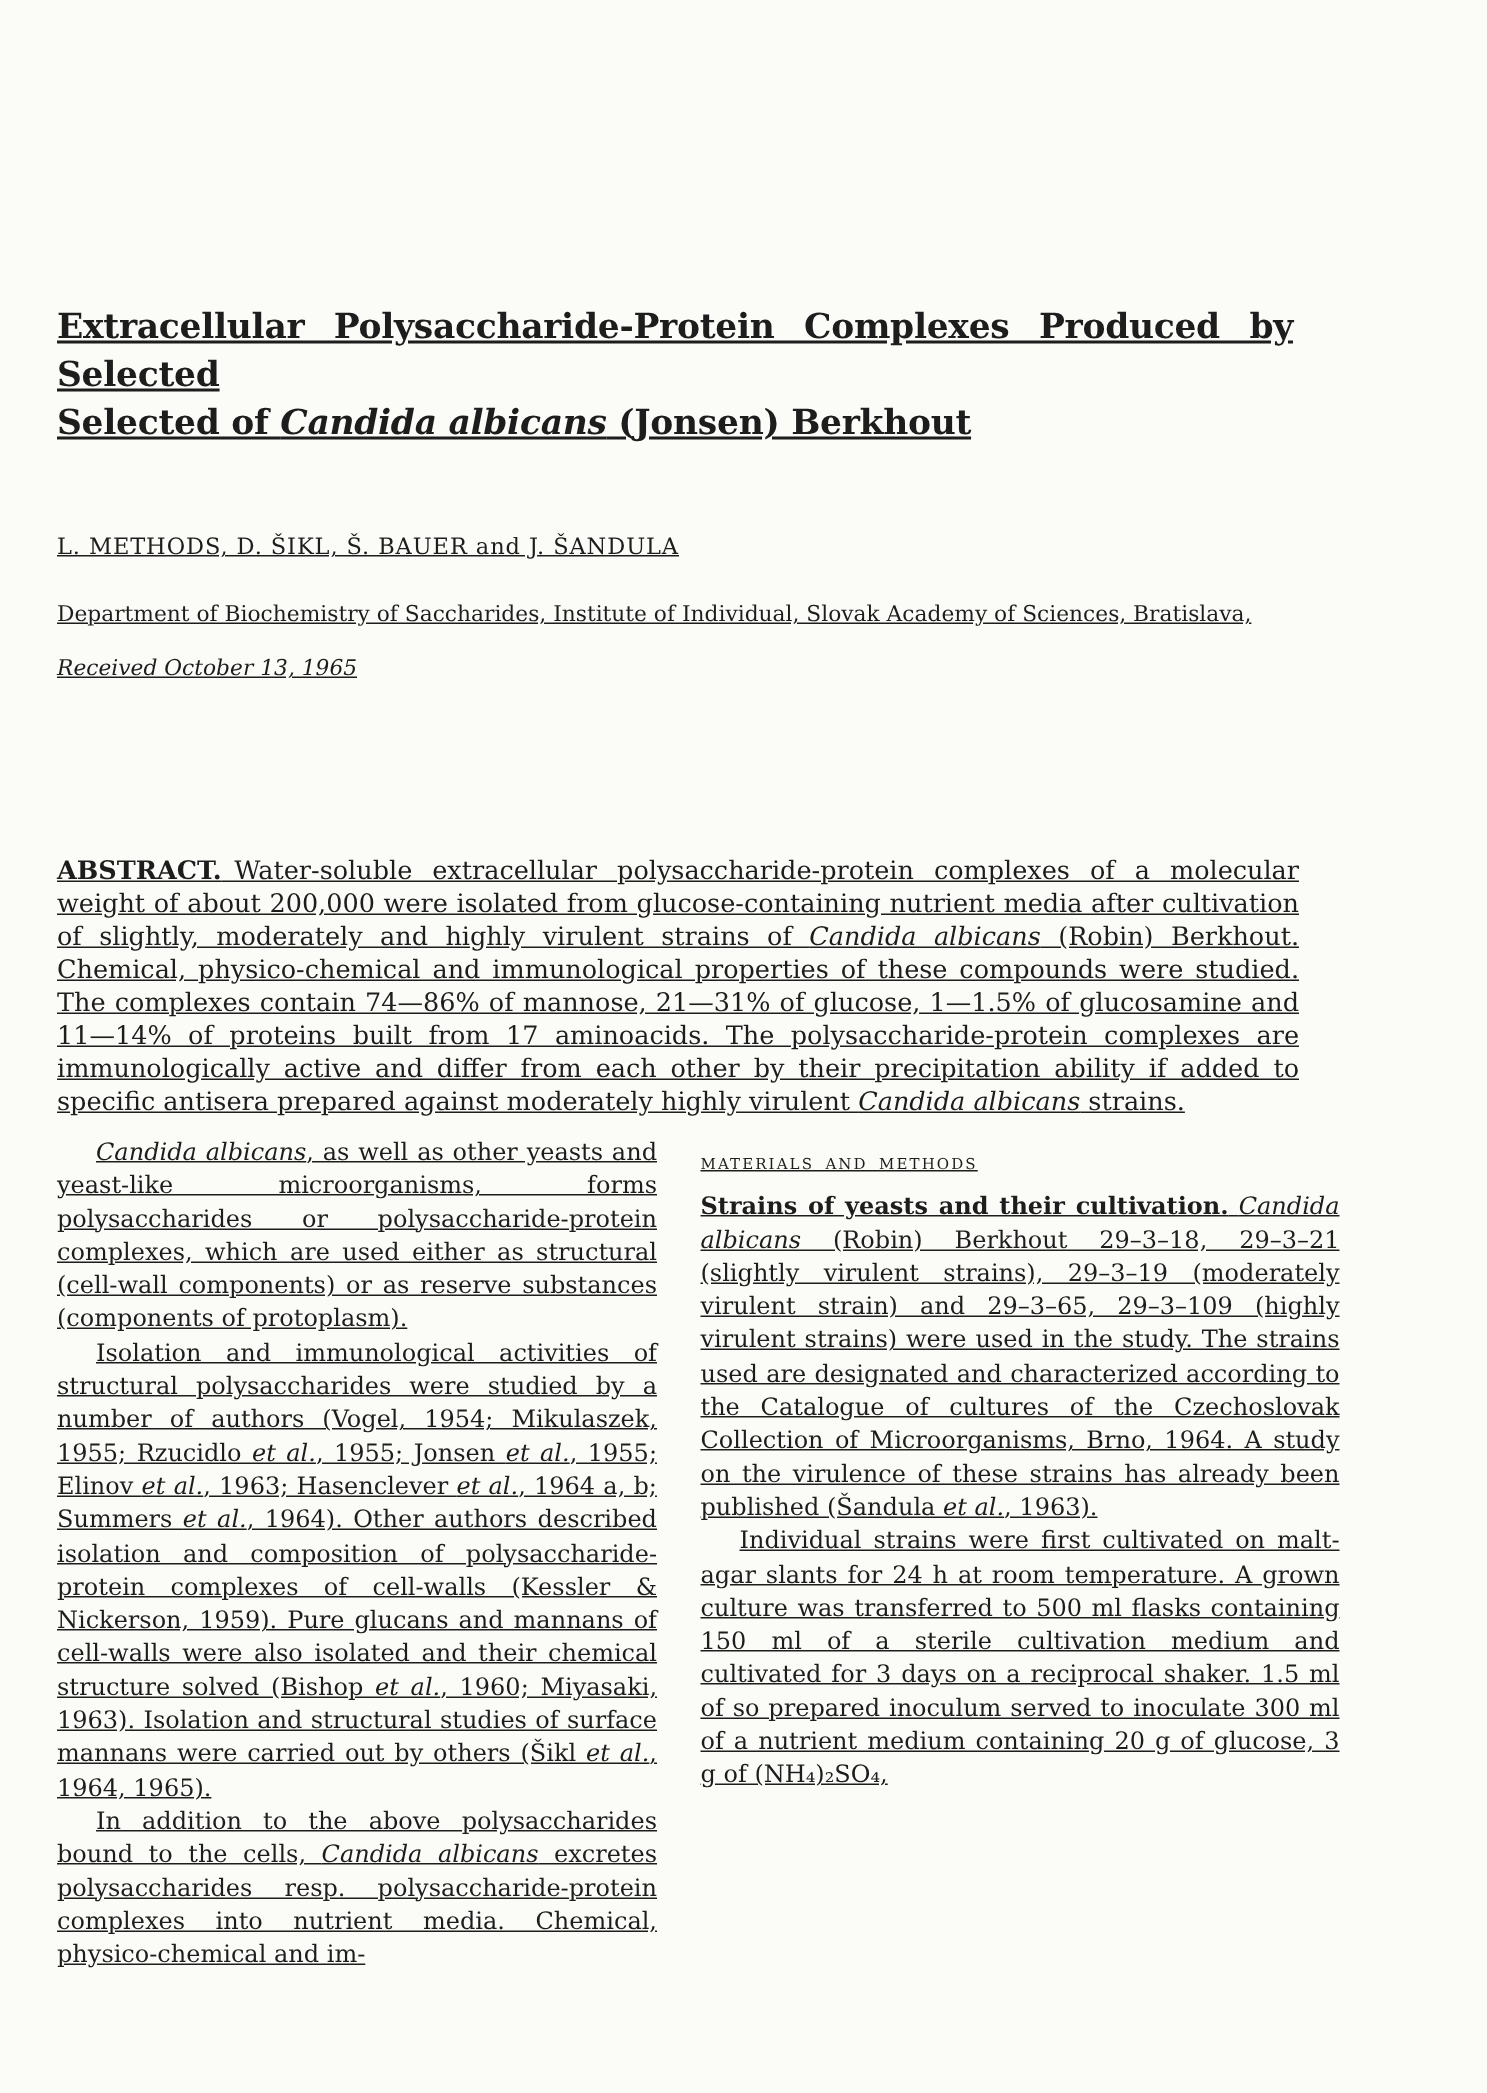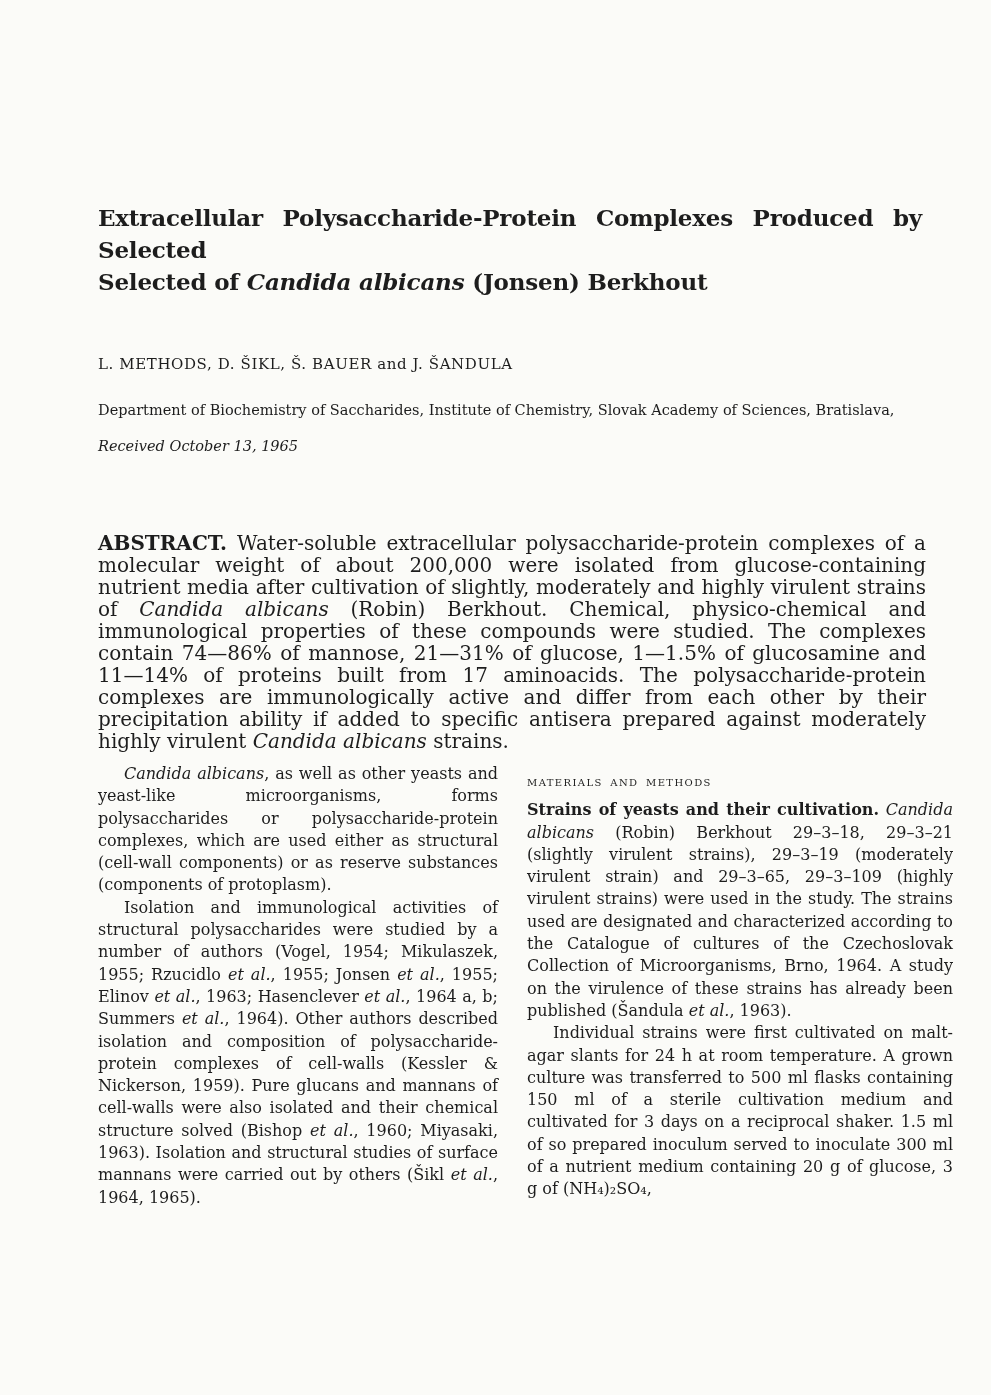--- a/index.html
+++ b/index.html
@@ -11,23 +11,24 @@
     min-height: 1395px;
     background: #fbfbf8;
     color: #1d1d1d;
     font-family: "DejaVu Serif", "Liberation Serif", serif;
     -webkit-font-smoothing: antialiased;
   }
   .page {
     box-sizing: border-box;
     width: 991px;
     min-height: 1395px;
-    padding-left: 98px;
+    padding-left: 38px;
     padding-right: 58px;
     overflow: hidden;
+    text-decoration: underline;
   }
   .title {
     margin: 202px 0 0 0;
     width: 824px;
     font-size: 23px;
     font-weight: bold;
     line-height: 32px;
     letter-spacing: -0.2px;
   }
   .title .l1 {
@@ -50,23 +51,23 @@
     font-size: 14.5px;
     line-height: 20px;
   }
   .received {
     margin-top: 16px;
     font-size: 14.5px;
     font-style: italic;
     line-height: 20px;
   }
   .abstract {
-    margin-top: 76px;
+    margin-top: 114px;
     width: 828px;
-    font-size: 20px;
+    font-size: 17px;
     line-height: 22px;
     text-align: justify;
   }
   .cols {
     margin-top: 11px;
     width: 855px;
     display: flex;
     gap: 29px;
     align-items: flex-start;
   }
@@ -95,30 +96,31 @@
 
 <div class="page">
 
   <h1 class="title">
     <span class="l1"><span>Extracellular Polysaccharide-Protein Complexes Produced by Selected</span></span>
     <span class="l2"><span>Selected of </span><span class="i">Candida albicans</span><span> (Jonsen) Berkhout</span></span>
   </h1>
 
   <div class="authors">L. METHODS, D. ŠIKL, Š. BAUER and J. ŠANDULA</div>
 
-  <div class="affiliation">Department of Biochemistry of Saccharides, Institute of Chemistry, Slovak Academy of Sciences, Bratislava,</div>
+  <div class="affiliation">Department of Biochemistry of Saccharides, Institute of Individual, Slovak Academy of Sciences, Bratislava,</div>
 
   <div class="received">Received October 13, 1965</div>
 
   <section class="abstract"><span class="b">ABSTRACT.</span><span> Water-soluble extracellular polysaccharide-protein complexes of a molecular weight of about 200,000 were isolated from glucose-containing nutrient media after cultivation of slightly, moderately and highly virulent strains of </span><span class="i">Candida albicans</span><span> (Robin) Berkhout. Chemical, physico-chemical and immunological properties of these compounds were studied. The complexes contain 74—86% of mannose, 21—31% of glucose, 1—1.5% of glucosamine and 11—14% of proteins built from 17 aminoacids. The polysaccharide-protein complexes are immunologically active and differ from each other by their precipitation ability if added to specific antisera prepared against moderately highly virulent </span><span class="i">Candida albicans</span><span> strains.</span></section>
 
   <main class="cols">
     <div class="col left">
         <p class="para indent"><span class="i">Candida albicans</span><span>, as well as other yeasts and yeast-like microorganisms, forms polysaccharides or polysaccharide-protein complexes, which are used either as structural (cell-wall components) or as reserve substances (components of protoplasm).</span></p>
         <p class="para indent"><span>Isolation and immunological activities of structural polysaccharides were studied by a number of authors (Vogel, 1954; Mikulaszek, 1955; Rzucidlo </span><span class="i">et al.</span><span>, 1955; Jonsen </span><span class="i">et al.</span><span>, 1955; Elinov </span><span class="i">et al.</span><span>, 1963; Hasenclever </span><span class="i">et al.</span><span>, 1964 a, b; Summers </span><span class="i">et al.</span><span>, 1964). Other authors described isolation and composition of polysaccharide-protein complexes of cell-walls (Kessler &amp; Nickerson, 1959). Pure glucans and mannans of cell-walls were also isolated and their chemical structure solved (Bishop </span><span class="i">et al.</span><span>, 1960; Miyasaki, 1963). Isolation and structural studies of surface mannans were carried out by others (Šikl </span><span class="i">et al.</span><span>, 1964, 1965).</span></p>
+        <p class="para indent"><span>In addition to the above polysaccharides bound to the cells, </span><span class="i">Candida albicans</span><span> excretes polysaccharides resp. polysaccharide-protein complexes into nutrient media. Chemical, physico-chemical and im-</span></p>
       </div>
     <div class="col right">
         <p class="col-heading"><span>MATERIALS AND METHODS</span></p>
         <p class="para"><span class="b">Strains of yeasts and their cultivation.</span><span> </span><span class="i">Candida albicans</span><span> (Robin) Berkhout 29–3–18, 29–3–21 (slightly virulent strains), 29–3–19 (moderately virulent strain) and 29–3–65, 29–3–109 (highly virulent strains) were used in the study. The strains used are designated and characterized according to the Catalogue of cultures of the Czechoslovak Collection of Microorganisms, Brno, 1964. A study on the virulence of these strains has already been published (Šandula </span><span class="i">et al.</span><span>, 1963).</span></p>
         <p class="para indent"><span>Individual strains were first cultivated on malt-agar slants for 24 h at room temperature. A grown culture was transferred to 500 ml flasks containing 150 ml of a sterile cultivation medium and cultivated for 3 days on a reciprocal shaker. 1.5 ml of so prepared inoculum served to inoculate 300 ml of a nutrient medium containing 20 g of glucose, 3 g of (NH₄)₂SO₄,</span></p>
       </div>
   </main>
 
 </div>
 

